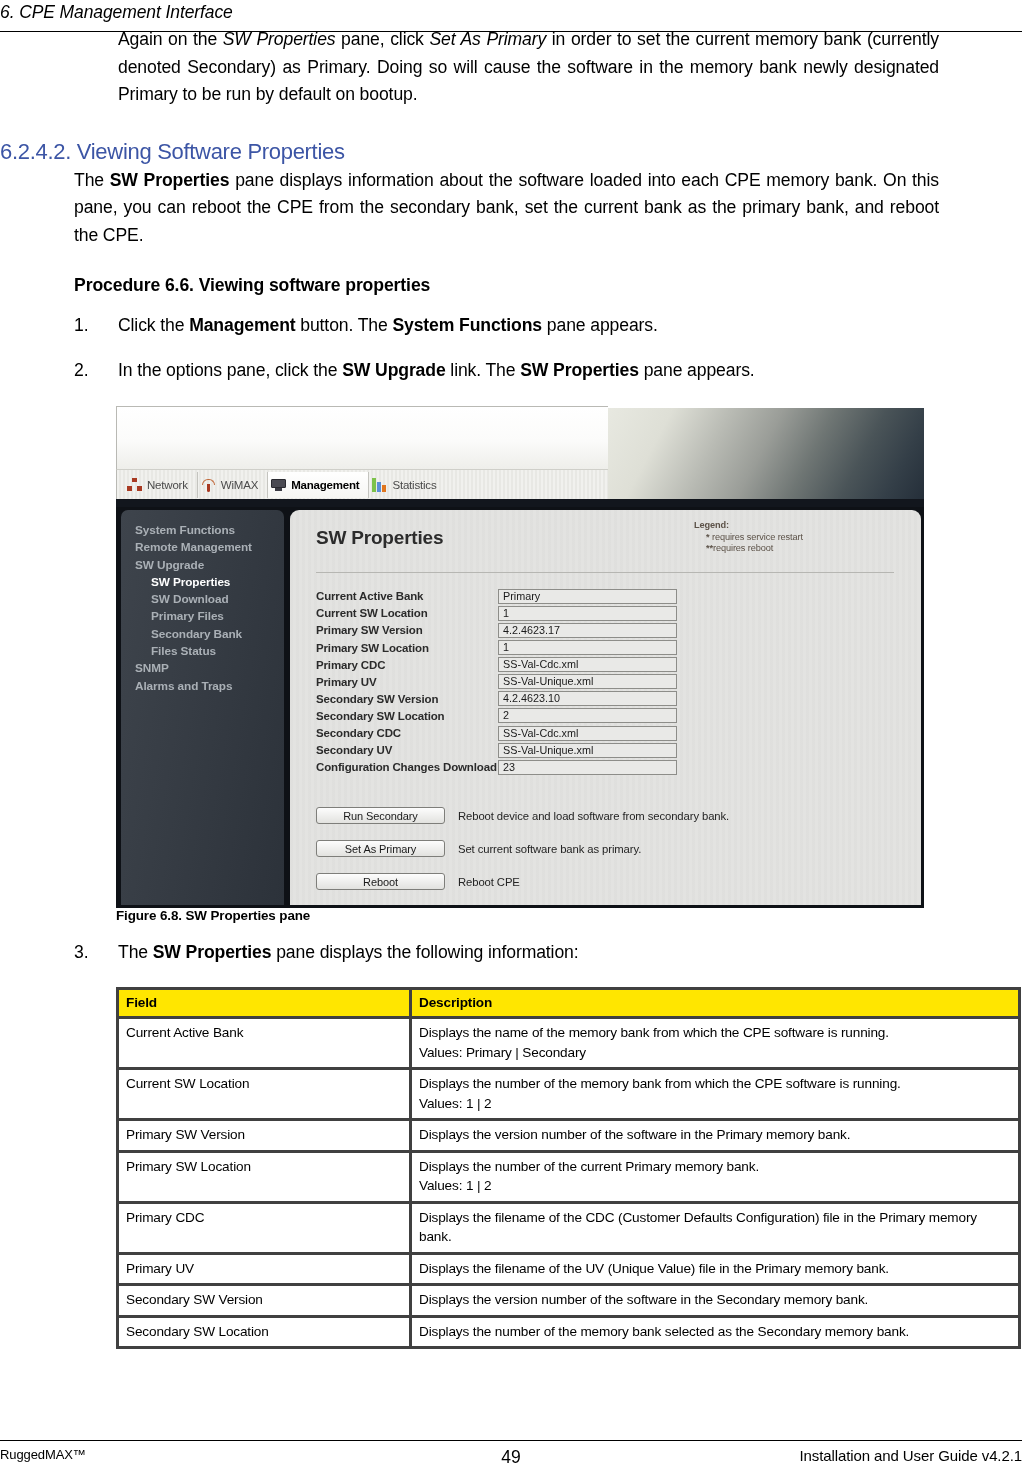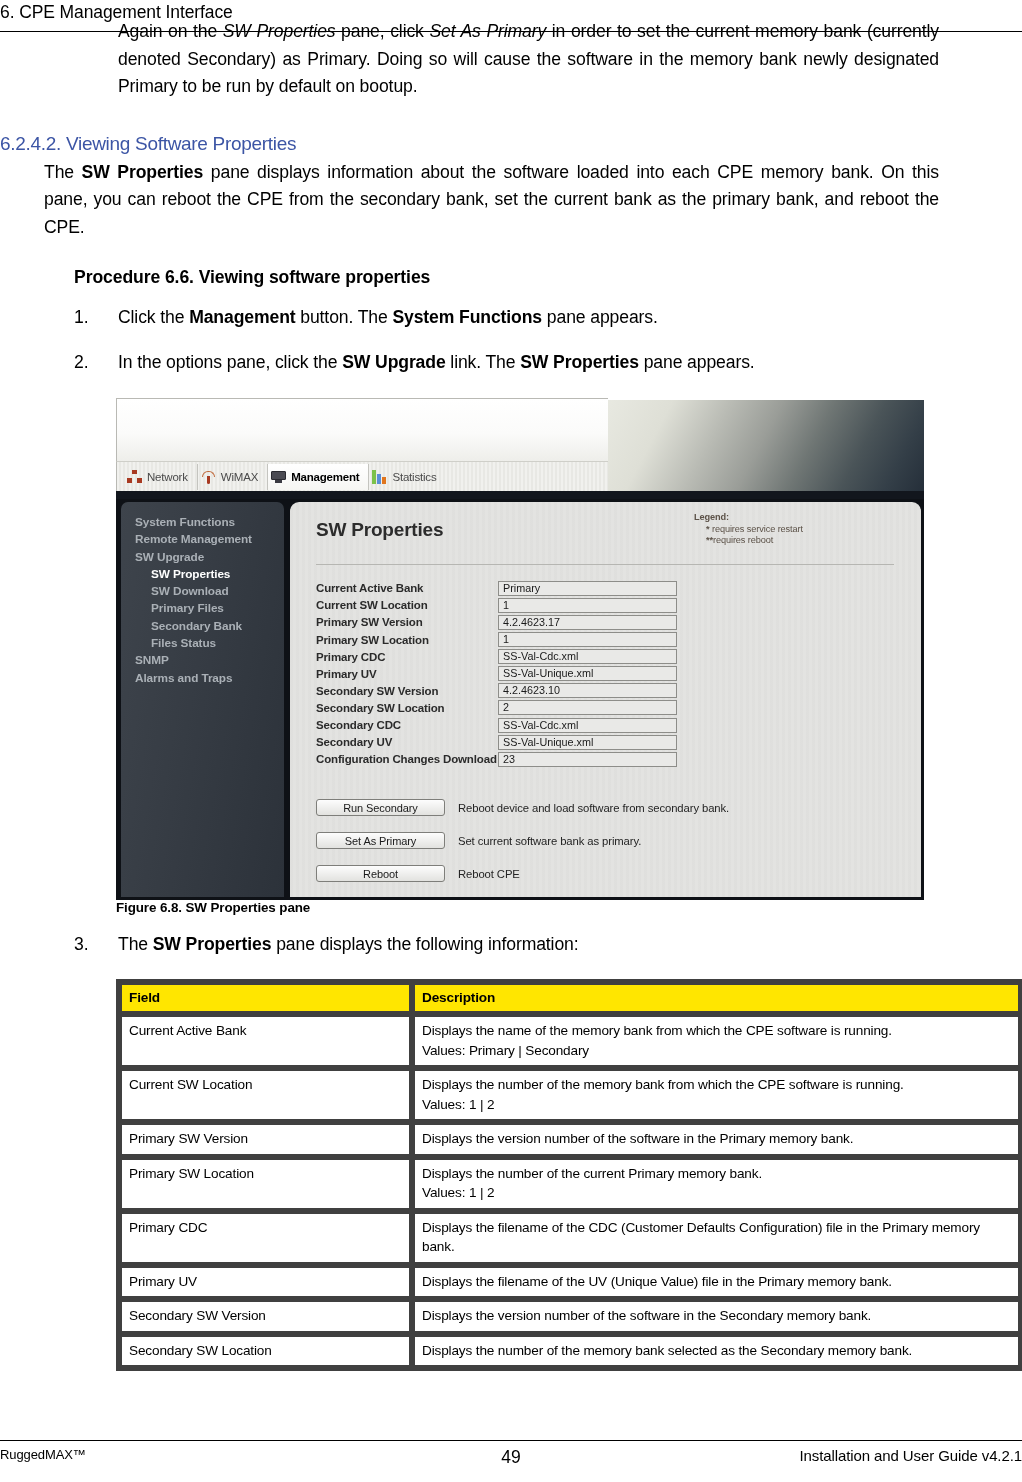--- a/index.html
+++ b/index.html
@@ -22,38 +22,39 @@
     top: 0; left: 0;
     width: 1022px;
     height: 34px;
   }
   .page-header .hdr-title {
     position: absolute;
     left: 0; top: 2px;
     font-size: 17.5px;
     letter-spacing: -0.1px;
     white-space: nowrap;
+    font-style: italic;
   }
   .hdr-rule-left {
     position: absolute;
     left: 0; top: 31px;
     width: 573px; height: 0;
     border-top: 1.6px solid #000;
   }
   .hdr-rule-right {
     position: absolute;
     left: 573px; top: 31px;
     width: 449px; height: 0;
     border-top: 1.6px solid #000;
   }
 
   
   .content {
     position: absolute;
-    left: 0; top: 18px;
+    left: 0; top: 26px;
     width: 943px;
   }
 
   p.body-para {
     margin: 0;
     font-size: 17.6px;
     line-height: 27.5px;
     text-align: justify;
     letter-spacing: -0.12px;
   }
@@ -61,29 +62,29 @@
   .intro-para {
     margin: 38px 0 0 0;
     padding-left: 118px;
     padding-right: 4px;
   }
 
   h2.section-heading {
     margin: 28px 0 0 0;
     padding-left: 0px;
     color: #3c55a5;
-    font-size: 19px;
+    font-size: 22px;
     font-weight: normal;
     letter-spacing: -0.3px;
     line-height: 30px;
   }
 
   .desc-para {
     margin: 18px 0 0 0;
-    padding-left: 44px;
+    padding-left: 74px;
     padding-right: 4px;
   }
 
   h3.procedure-heading {
     margin: 26px 0 0 0;
     padding-left: 74px;
     font-size: 17.6px;
     font-weight: bold;
     letter-spacing: -0.1px;
   }
@@ -395,21 +396,21 @@
   
   table.field-table {
     margin-top: 20px;
     margin-left: 116px;
     width: 902px;
     border-collapse: collapse;
     table-layout: fixed;
   }
   table.field-table th,
   table.field-table td {
-    border: 6px solid #404040;
+    border: 3px solid #404040;
     vertical-align: top;
     padding: 4px 7px 5px 7px;
     font-size: 13.6px;
     line-height: 19.5px;
     letter-spacing: -0.15px;
   }
   table.field-table th {
     background: #ffe600;
     font-weight: bold;
     text-align: left;

